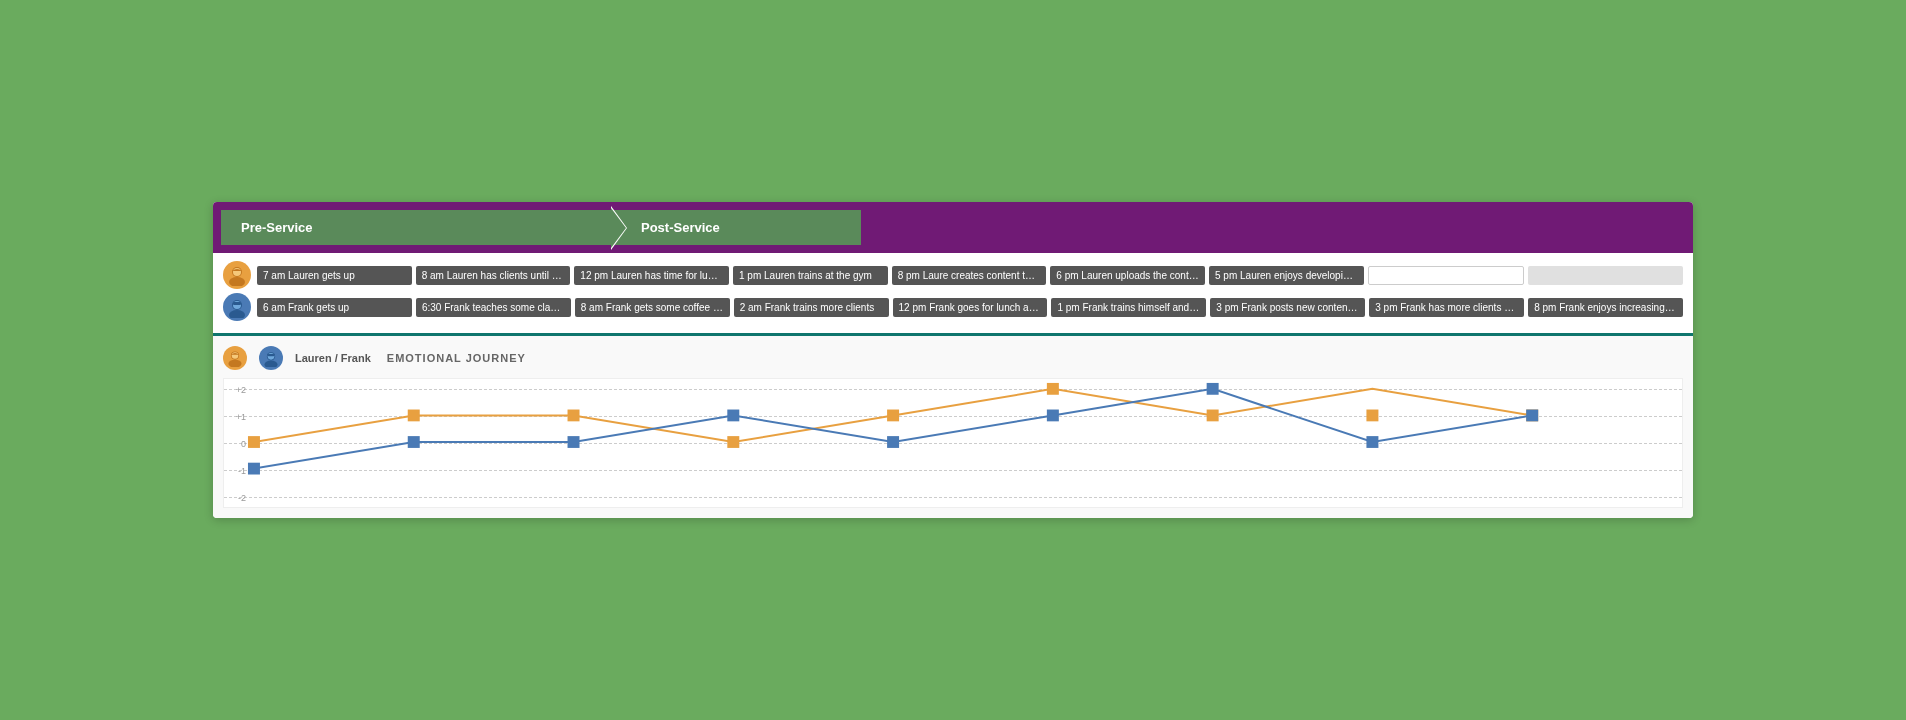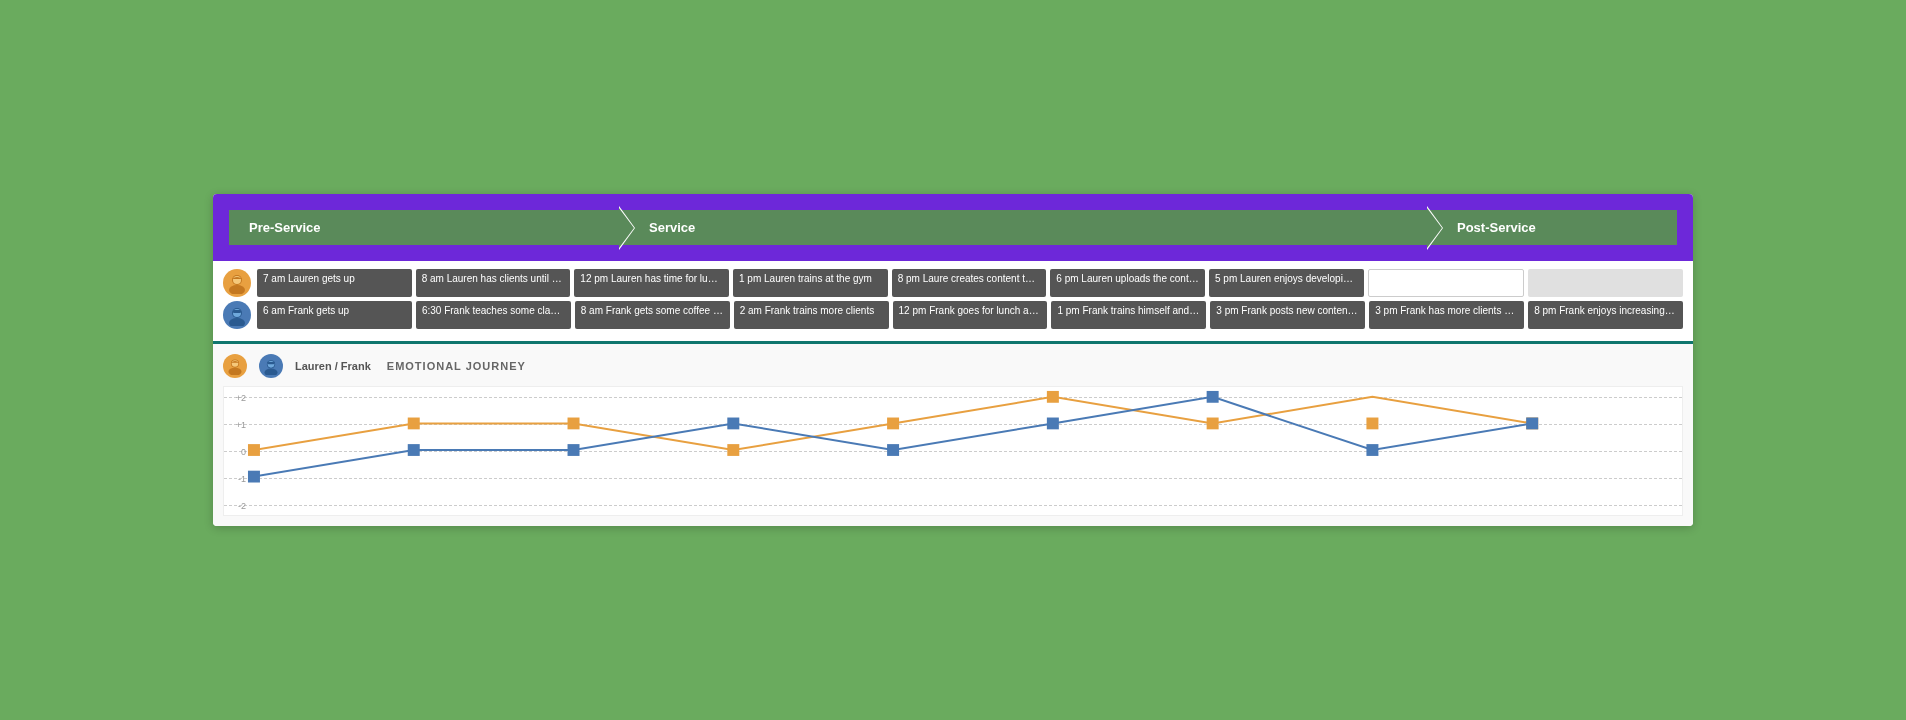--- a/index.html
+++ b/index.html
@@ -15,22 +15,22 @@
       background: white;
       width: 1480px;
       border-radius: 4px;
       overflow: hidden;
       box-shadow: 0 2px 10px rgba(0,0,0,0.2);
     }
 
     
     .phase-header {
       display: flex;
-      background: #6d28d9;
-      padding: 16px;
+      background: #701a75;
+      padding: 8px;
     }
     .phase-item {
       display: flex;
       align-items: center;
       padding: 10px 20px;
       font-size: 13px;
       font-weight: bold;
       color: white;
       position: relative;
       flex: 1;
@@ -72,20 +72,21 @@
       z-index: 1;
     }
 
     
     .timeline-section {
       padding: 8px 10px;
       background: white;
     }
     .timeline-row {
       display: flex;
+      align-items: center;
       margin-bottom: 4px;
     }
     .avatar {
       width: 28px;
       height: 28px;
       border-radius: 50%;
       display: flex;
       align-items: center;
       justify-content: center;
       font-size: 14px;
@@ -186,25 +187,20 @@
 <body>
 
 <div class="main-container">
 
   <div class="phase-header">
     <div class="phase-item pre-service">
       <span>Pre-Service</span>
       <div class="phase-arrow-white"></div>
       <div class="phase-arrow"></div>
     </div>
-    <div class="phase-item service" style="padding-left:30px;">
-      <span>Service</span>
-      <div class="phase-arrow-white"></div>
-      <div class="phase-arrow"></div>
-    </div>
     <div class="phase-item post-service" style="padding-left:30px;">
       <span>Post-Service</span>
     </div>
   </div>
 
   <div class="timeline-section">
 
     <div class="timeline-row">
       <div class="avatar avatar-lauren">
         <svg width="22" height="22" viewBox="0 0 22 22">

